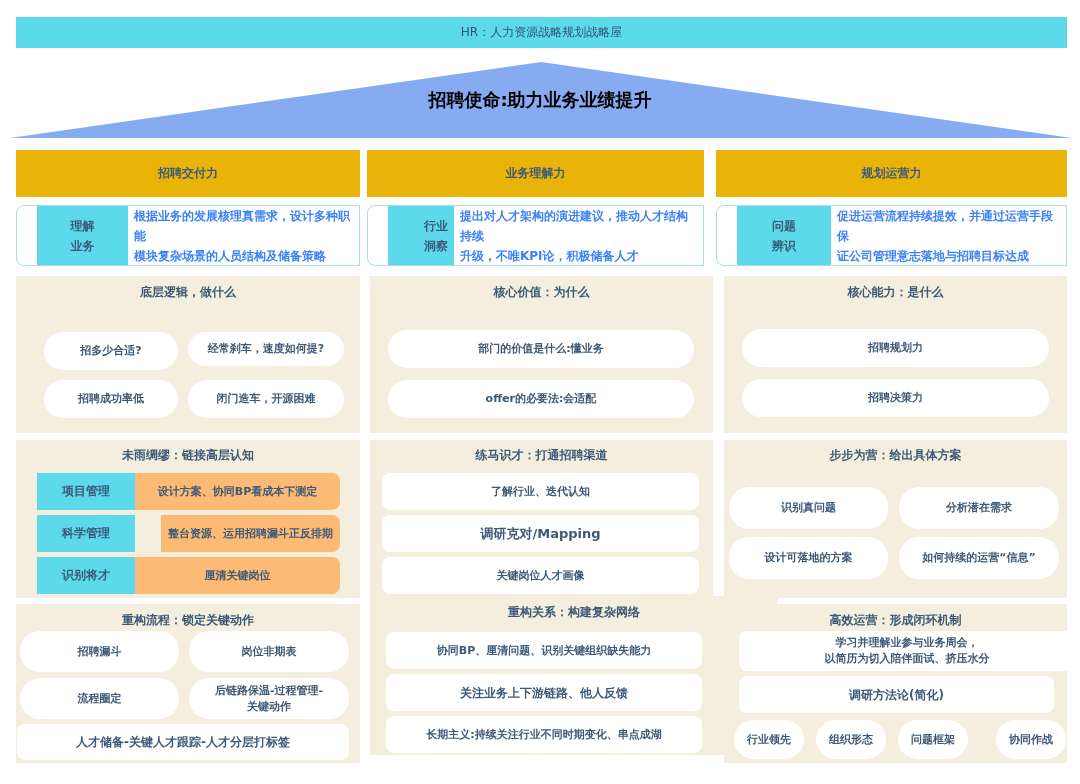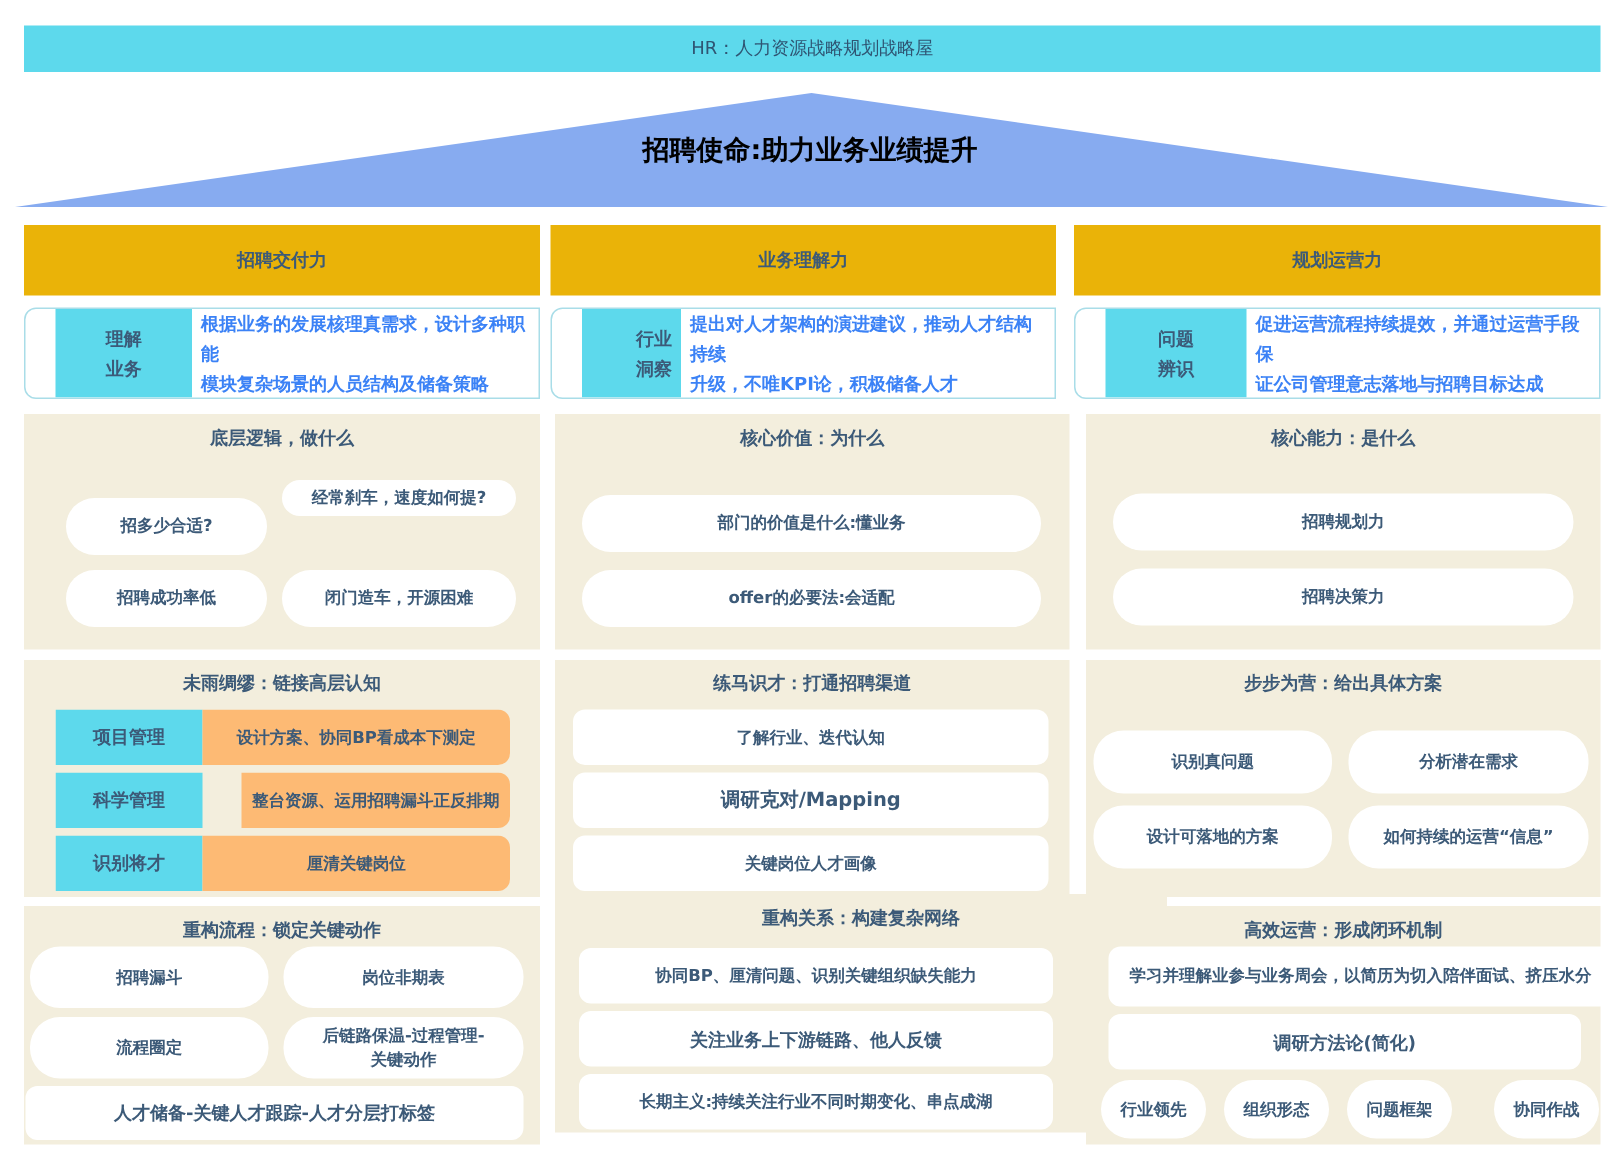--- a/index.html
+++ b/index.html
@@ -76,21 +76,21 @@
     <div>
         <div>促进运营流程持续提效，并通过运营手段保</div>
         <div>证公司管理意志落地与招聘目标达成</div>
       </div>
   </div>
 </div>
 
 <div class="abs panel" style="left:16px;top:276px;width:344px;height:157px;">
   <div class="panel-title" style="top:8px;">底层逻辑，做什么</div>
   <div class="pill" style="left:28px;top:56px;width:134px;height:38px;">招多少合适?</div>
-  <div class="pill" style="left:172px;top:44px;width:156px;height:24px;">经常刹车，速度如何提?</div>
+  <div class="pill" style="left:172px;top:56px;width:156px;height:34px;">经常刹车，速度如何提?</div>
   <div class="pill" style="left:28px;top:104px;width:134px;height:38px;">招聘成功率低</div>
   <div class="pill" style="left:172px;top:104px;width:156px;height:38px;">闭门造车，开源困难</div>
 </div>
 
 <div class="abs panel" style="left:370px;top:276px;width:343px;height:157px;">
   <div class="panel-title" style="top:8px;">核心价值：为什么</div>
   <div class="pill" style="left:18px;top:54px;width:306px;height:38px;">部门的价值是什么:懂业务</div>
   <div class="pill" style="left:18px;top:104px;width:306px;height:38px;">offer的必要法:会适配</div>
 </div>
 
@@ -145,21 +145,21 @@
 
 <div class="abs panel" style="left:370px;top:596px;width:408px;height:159px;">
   <div class="panel-title" style="top:8px;">重构关系：构建复杂网络</div>
   <div class="rbox" style="left:16px;top:36px;width:316px;height:37px;">协同BP、厘清问题、识别关键组织缺失能力</div>
   <div class="rbox" style="left:16px;top:78px;width:316px;height:37px;font-size:12px;">关注业务上下游链路、他人反馈</div>
   <div class="rbox" style="left:16px;top:120px;width:316px;height:37px;">长期主义:持续关注行业不同时期变化、串点成湖</div>
 </div>
 
 <div class="abs panel" style="left:724px;top:604px;width:343px;height:159px;">
   <div class="panel-title" style="top:8px;">高效运营：形成闭环机制</div>
-  <div class="rbox" style="left:15px;top:27px;width:336px;height:40px;flex-direction:row;">
+  <div class="rbox" style="left:15px;top:27px;width:336px;height:40px;flex-direction:column;">
     <span>学习并理解业参与业务周会，</span>
     <span>以简历为切入陪伴面试、挤压水分</span>
   </div>
   <div class="rbox" style="left:15px;top:72px;width:315px;height:37px;font-size:12px;">调研方法论(简化)</div>
   <div class="pill" style="left:10px;top:116px;width:70px;height:39px;">行业领先</div>
   <div class="pill" style="left:92px;top:116px;width:70px;height:39px;">组织形态</div>
   <div class="pill" style="left:174px;top:116px;width:70px;height:39px;">问题框架</div>
   <div class="pill" style="left:272px;top:116px;width:70px;height:39px;">协同作战</div>
 </div>
 

